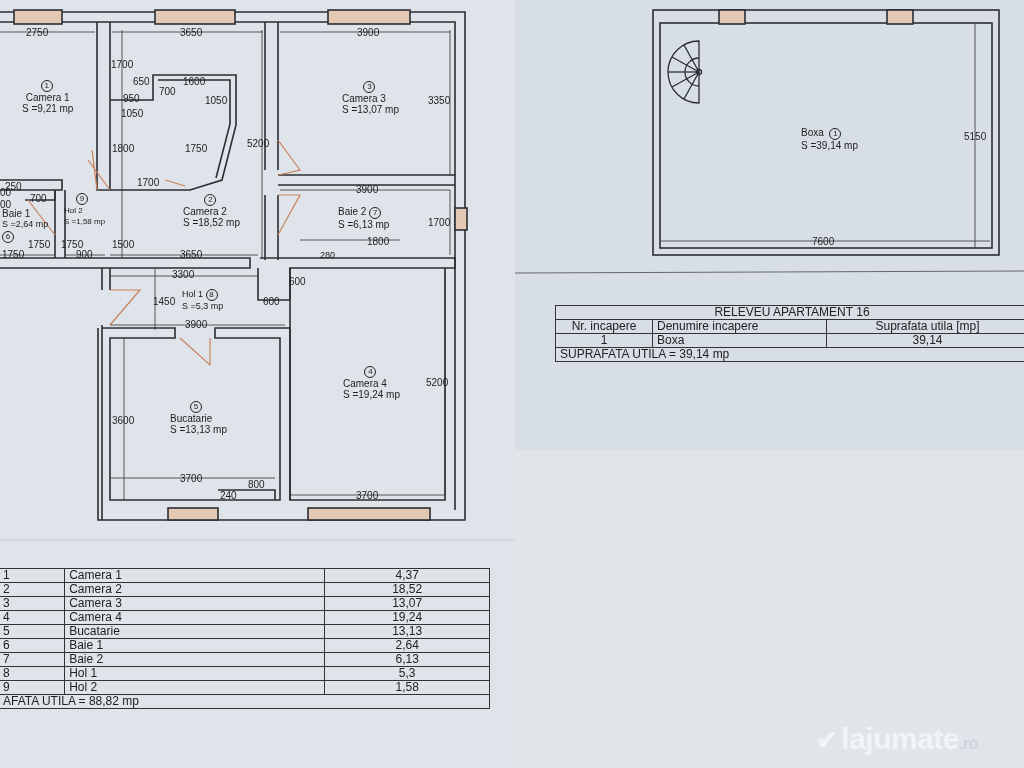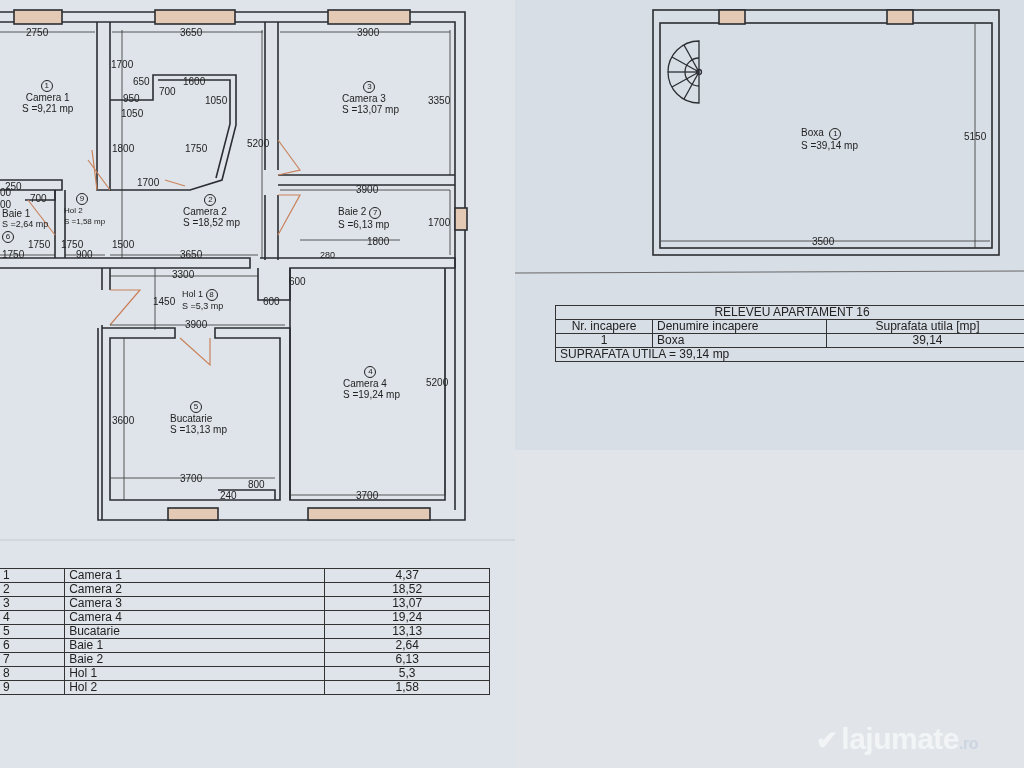--- a/index.html
+++ b/index.html
@@ -205,21 +205,21 @@
 <span class="dim" style="left:180px;top:474px">3700</span>
 <span class="dim" style="left:248px;top:480px">800</span>
 <span class="dim" style="left:220px;top:491px">240</span>
 <span class="dim" style="left:356px;top:491px">3700</span>
 <span class="dim" style="left:426px;top:378px">5200</span>
 
 <div class="lbl" style="left:801px;top:127px">
   <div><span>Boxa</span>&nbsp;&nbsp;<span class="num">1</span></div>
   <div>S =39,14 mp</div>
 </div>
-<span class="dim" style="left:812px;top:237px">3500</span>
+<span class="dim" style="left:812px;top:237px">7600</span>
 <span class="dim" style="left:964px;top:132px">5150</span>
 
 <table class="rel" style="left:555px;top:305px;width:474px">
   <tbody>
       <tr>
         <td colspan="3" class="c">RELEVEU APARTAMENT 16</td>
       </tr>
   <tr>
     <td class="c" style="width:88px">Nr. incapere</td>
     <td style="width:165px">Denumire incapere</td>
@@ -276,18 +276,21 @@
   <tr>
         <td>8</td>
         <td>Hol 1</td>
         <td class="c">5,3</td>
       </tr>
   <tr>
         <td>9</td>
         <td>Hol 2</td>
         <td class="c">1,58</td>
       </tr>
+  <tr>
+        <td colspan="3">AFATA UTILA = 88,82 mp</td>
+      </tr>
 </tbody>
   </table>
 
 <div class="logo">
   <span class="mark">✔</span><span>lajumate</span><span class="tld">.ro</span>
 </div>
 
 </body></html>

